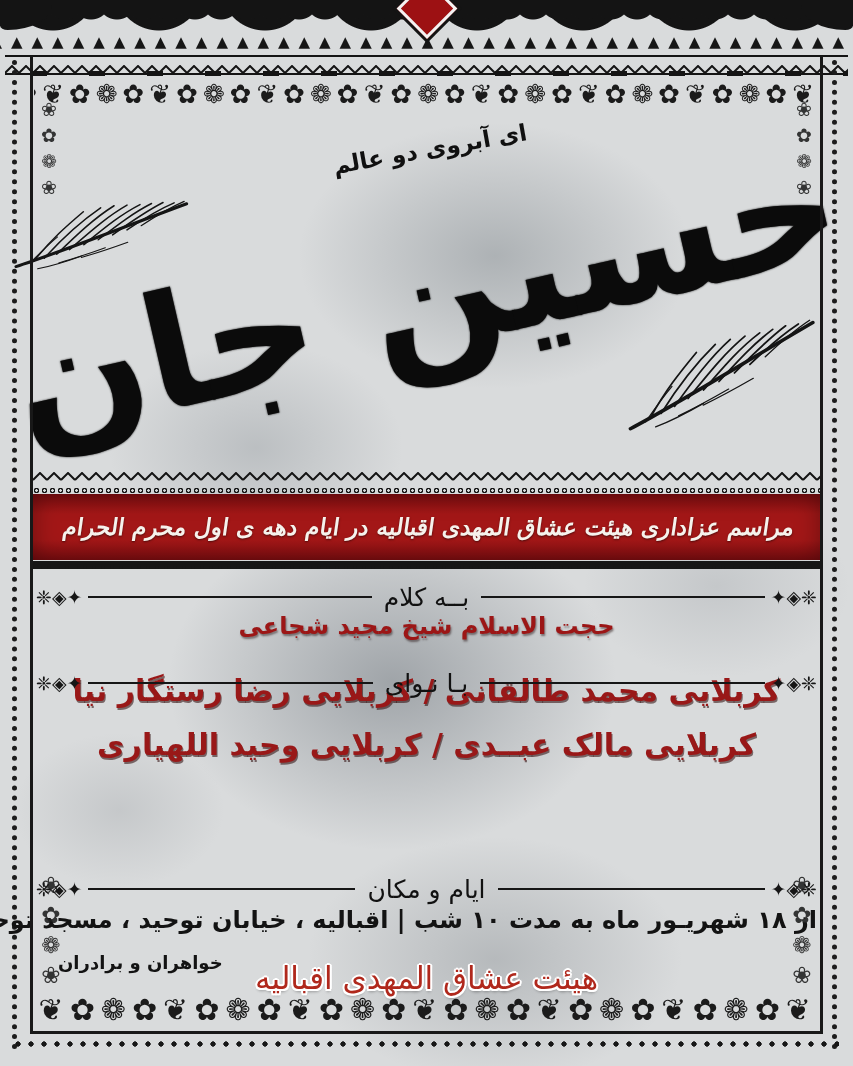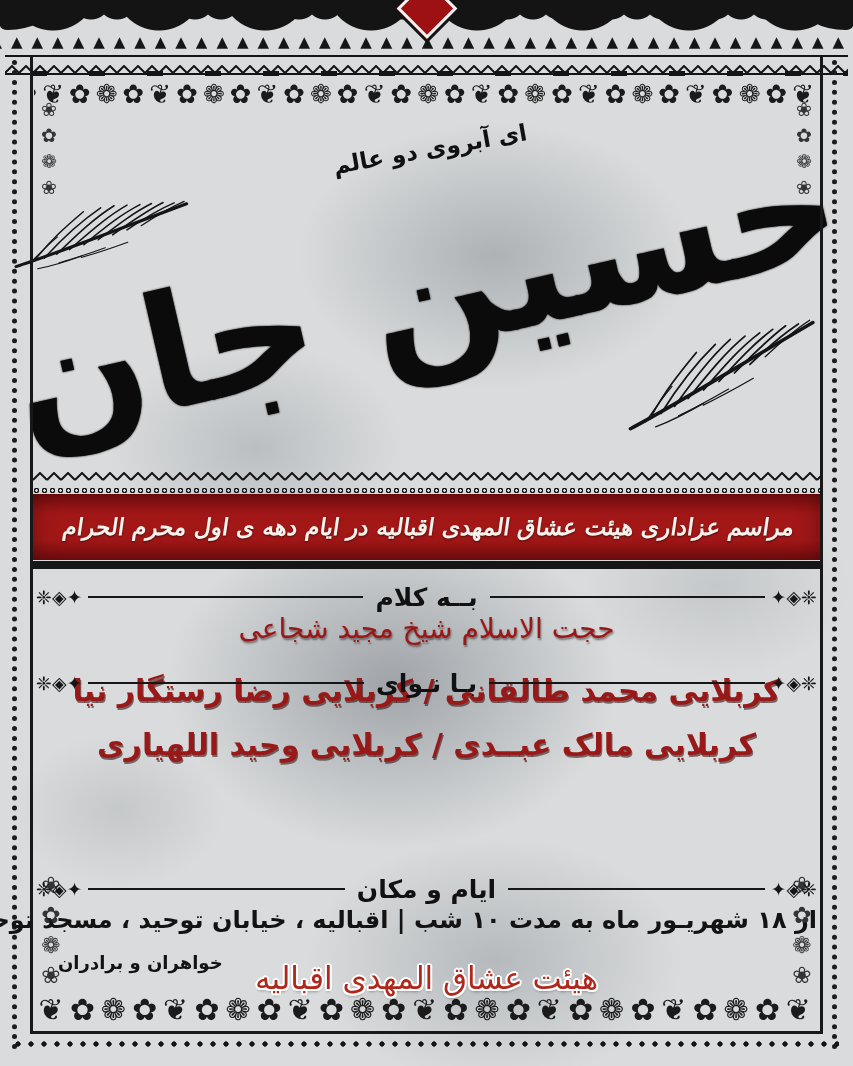--- a/index.html
+++ b/index.html
@@ -70,25 +70,25 @@
   .red-band{height:66px;display:flex;align-items:center;justify-content:center;
     background:linear-gradient(#7e0d10,#a31717 30%,#a31717 70%,#7e0d10);
     box-shadow:inset 0 0 24px rgba(0,0,0,.35);}
   .red-band .txt{color:#f6f2ec;font-size:23px;font-weight:bold;font-style:italic;
     white-space:nowrap;transform:skewX(6deg);text-shadow:0 1px 2px rgba(0,0,0,.5);}
   .fringe{height:5px;background:#161616;border-bottom:3px dashed #161616;margin-top:1px;}
   
   .divider{position:absolute;left:36px;right:36px;height:34px;display:flex;align-items:center;z-index:2;}
   .divider .endo{color:#161616;font-size:19px;line-height:1;white-space:nowrap;}
   .divider .rule{flex:1;border-top:2.5px solid #161616;margin:0 6px;}
-  .divider .lbl{font-size:25px;font-weight:bold;color:#111;white-space:nowrap;padding:0 6px;}
+  .divider .lbl{font-size:25px;font-weight:normal;color:#111;white-space:nowrap;padding:0 6px;}
   .d-speech{top:580px;} .d-voice{top:666px;} .d-time{top:872px;}
   
   .speaker{position:absolute;top:612px;left:40px;right:40px;text-align:center;
-    font-size:28px;font-weight:normal;color:#9c1616;text-shadow:1px 2px 2px rgba(25,2,2,.45);white-space:nowrap;}
+    font-size:24px;font-weight:bold;color:#9c1616;text-shadow:1px 2px 2px rgba(25,2,2,.45);white-space:nowrap;}
   .singers{position:absolute;top:664px;left:40px;right:40px;text-align:center;}
   .singer-line{font-size:30px;font-weight:bold;color:#991818;line-height:54px;
     text-shadow:1px 1.5px 0 rgba(40,5,5,.55);white-space:nowrap;}
   .schedule{position:absolute;top:906px;left:36px;right:36px;text-align:center;
     font-size:24px;font-weight:bold;color:#131313;white-space:nowrap;}
   .start-time{position:absolute;top:942px;right:428px;font-size:24px;font-weight:bold;color:#131313;white-space:nowrap;}
   .audience{position:absolute;top:952px;left:58px;font-size:18px;font-weight:bold;color:#131313;white-space:nowrap;}
   .org-title{position:absolute;top:960px;left:0;right:0;text-align:center;z-index:3;
     font-size:31px;font-weight:normal;color:#b0281c;white-space:nowrap;
     text-shadow:-2px 0 0 #fff,2px 0 0 #fff,0 -2px 0 #fff,0 2px 0 #fff,

